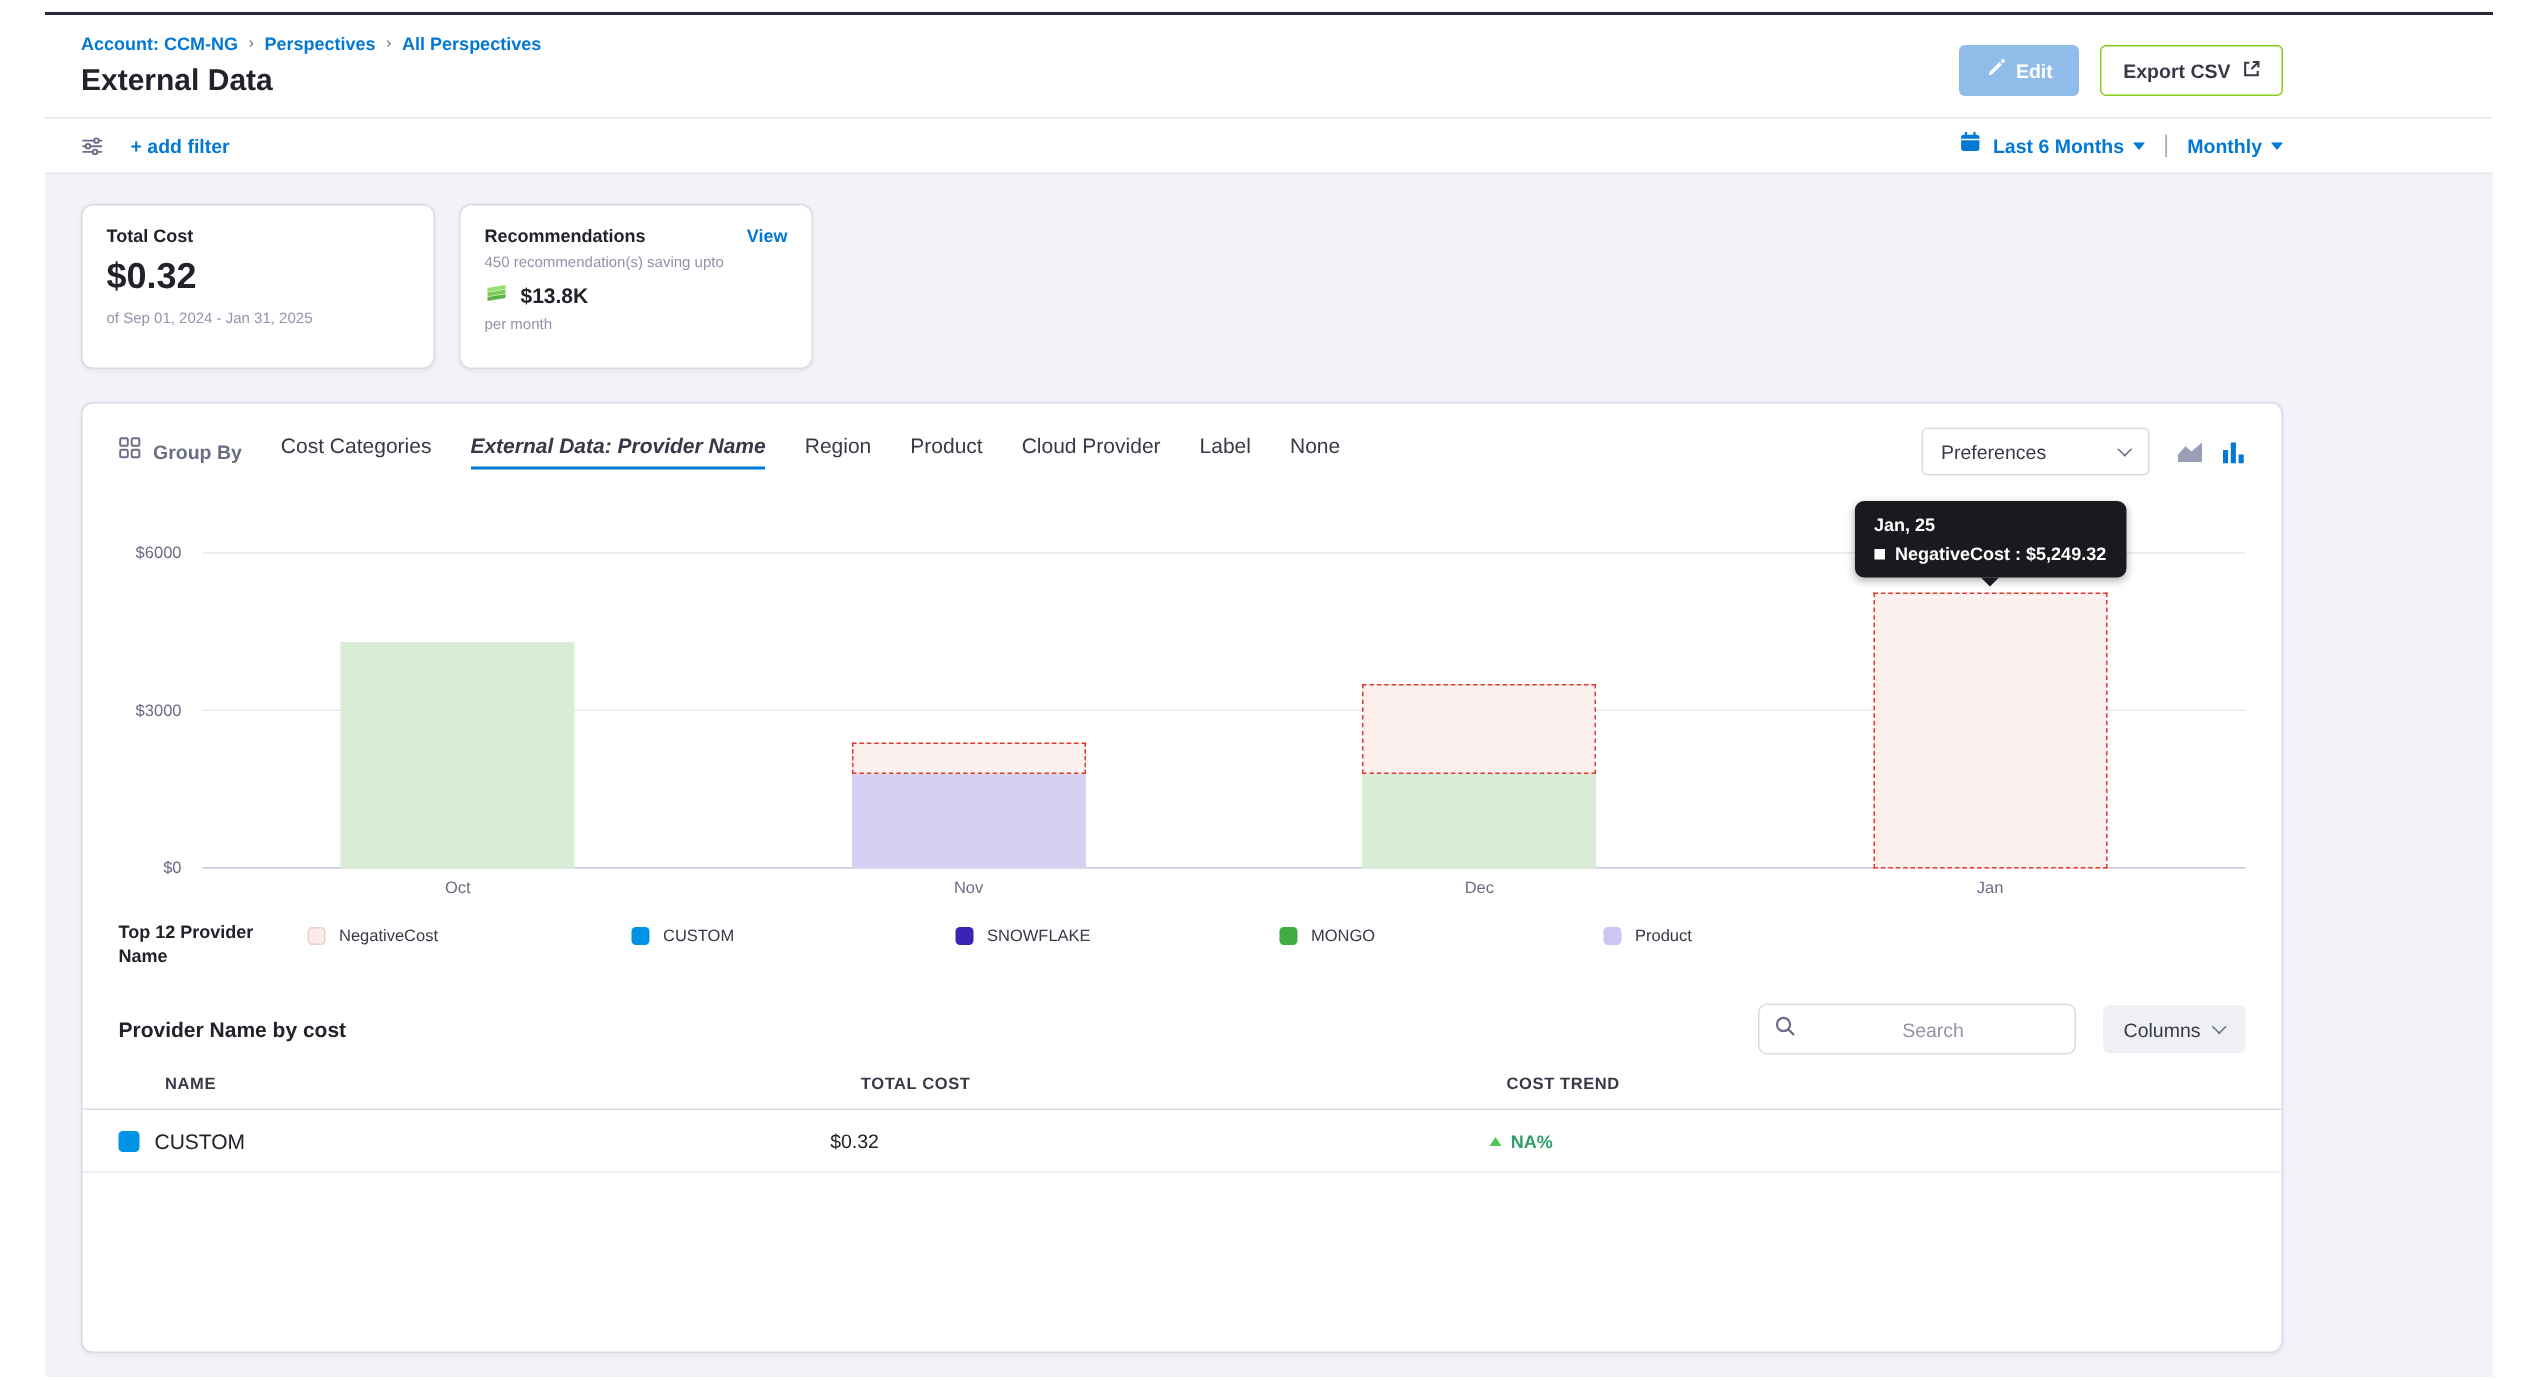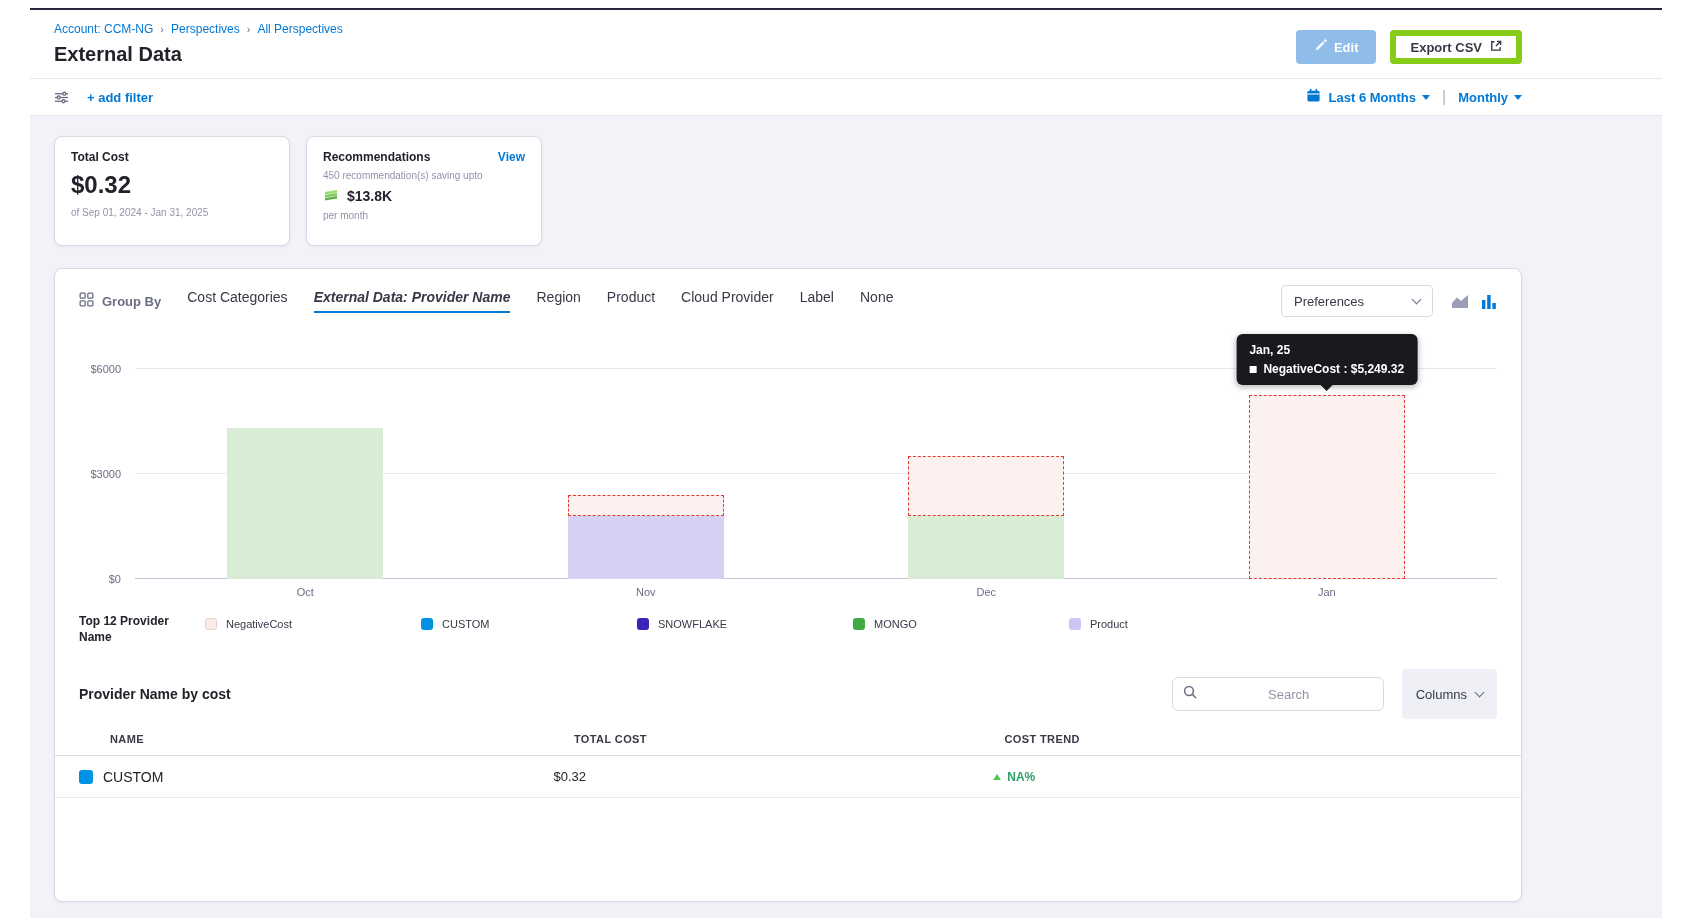--- a/index.html
+++ b/index.html
@@ -16,27 +16,27 @@
     height:910px;
     border-top:2px solid #26263c;
     background:#ffffff;
     display:flex;
     flex-direction:column;
   }
 
   
   .page-header { position:relative; padding:12px 140px 12px 24px; background:#fff; }
   .breadcrumb { display:flex; align-items:center; gap:7px; font-size:12px; }
-  .crumb { color:#0278d5; font-weight:normal; cursor:pointer; }
+  .crumb { color:#0278d5; font-weight:bold; cursor:pointer; }
   .crumb-sep { color:#6b6d85; font-size:11px; }
   .page-title { font-size:20px; font-weight:bold; color:#22222a; margin-top:7px; }
   .header-actions { position:absolute; right:140px; top:20px; display:flex; gap:14px; }
   .btn { display:flex; align-items:center; gap:7px; height:34px; border-radius:4px; font-size:13px; font-weight:bold; cursor:pointer; }
   .btn-edit { background:#8fbce8; color:#fff; border:none; padding:0 18px; }
-  .btn-export { background:#fff; color:#383946; border:6px solid #84cc16; padding:0 14px; }
+  .btn-export { background:#fff; color:#383946; border:1px solid #84cc16; padding:0 14px; }
 
   
   .filter-bar {
     display:flex; align-items:center; gap:18px;
     height:38px; padding:0 140px 0 24px;
     border-top:1px solid #e4e6ee; border-bottom:1px solid #e4e6ee;
     background:#fff;
   }
   .add-filter { color:#0278d5; font-size:13px; font-weight:bold; cursor:pointer; }
   .filter-right { margin-left:auto; display:flex; align-items:center; gap:8px; }
@@ -129,21 +129,21 @@
   .table-controls { display:flex; align-items:center; margin-top:24px; }
   .table-title { font-size:14px; font-weight:bold; color:#22222a; }
   .controls-right { margin-left:auto; display:flex; align-items:center; gap:18px; }
   .search-box {
     width:212px; height:34px; border:1px solid #d9dae5; border-radius:6px;
     display:flex; align-items:center; gap:8px; padding:0 10px; background:#fff;
   }
   .search-box input { border:none; outline:none; width:100%; font-size:13px; font-family:inherit; color:#383946; background:transparent;text-align:center; }
   .search-box input::placeholder { color:#9293a8; }
   .columns-btn {
-    height:50px; display:flex; align-items:center; gap:9px; padding:0 14px;
+    height:32px; display:flex; align-items:center; gap:9px; padding:0 14px;
     background:#eef0f6; border:none; border-radius:4px;
     font-size:13px; color:#383946; cursor:pointer; font-family:inherit;
   }
 
   
   .table { margin:14px -24px 0; }
   .t-head { display:grid; grid-template-columns:34% 30% 36%; padding-bottom:10px; border-bottom:1px solid #d9dae5;padding-left:31px; }
   .t-h { font-size:11px; font-weight:bold; color:#383946; letter-spacing:.4px; }
   .t-h:first-child { padding-left:24px; }
   .t-row { display:grid; grid-template-columns:34% 30% 36%; align-items:center; height:42px; border-bottom:1px solid #e7e9f0; font-size:14px; cursor:pointer; }

